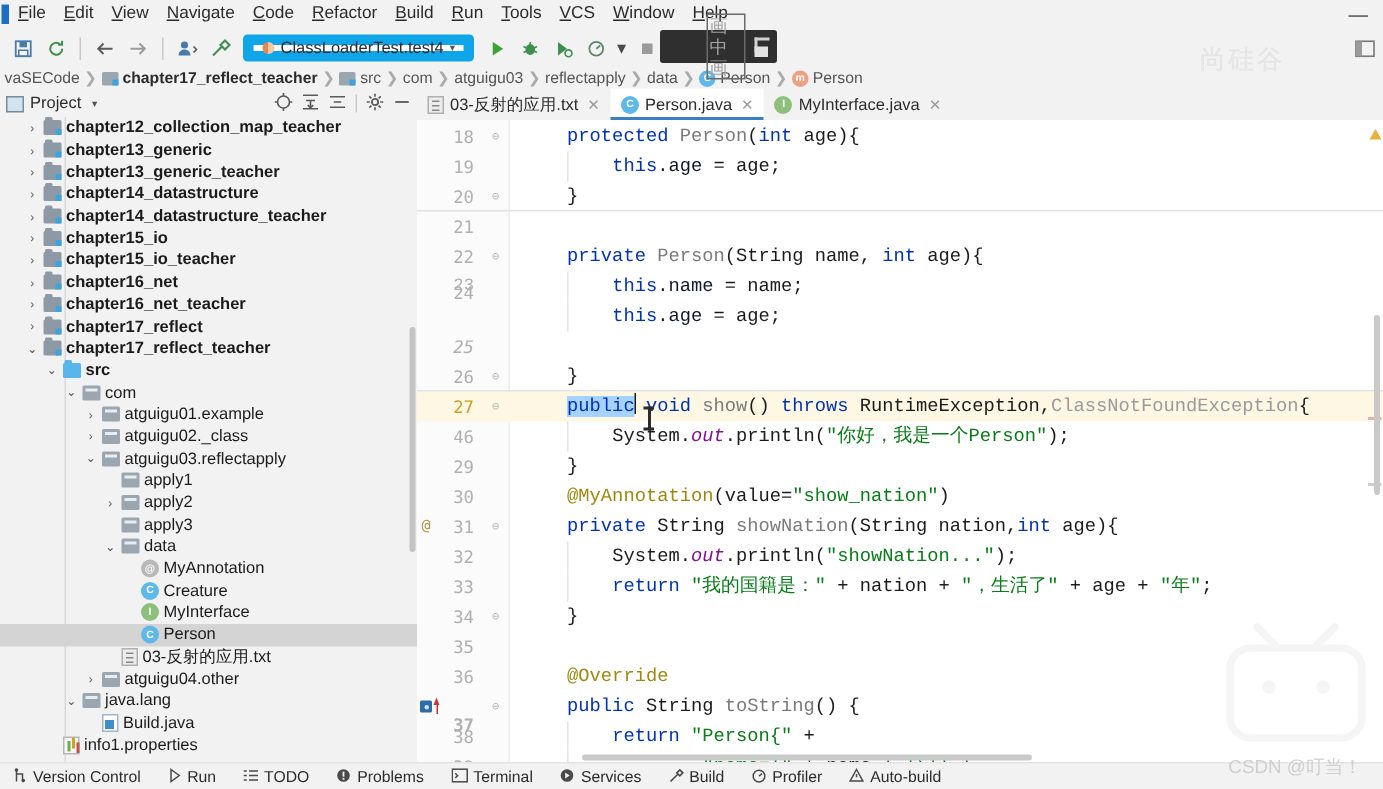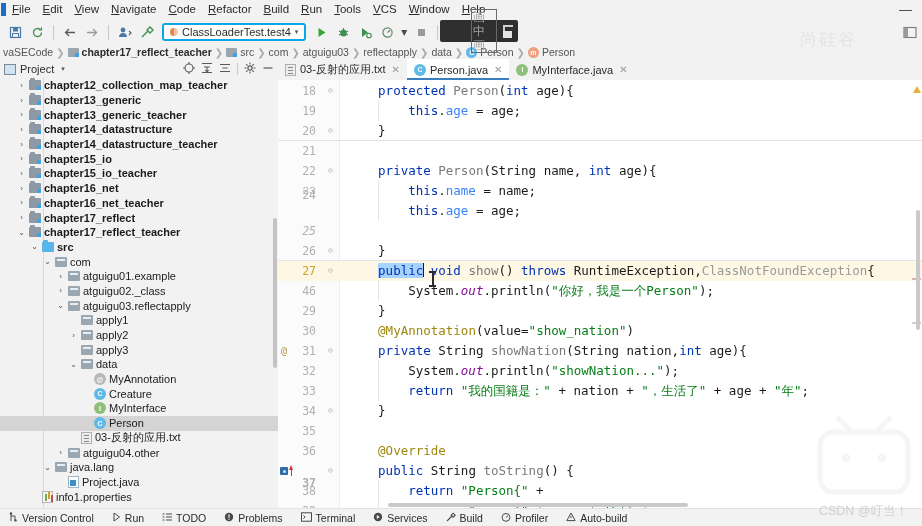--- a/index.html
+++ b/index.html
@@ -54,21 +54,21 @@
     padding-left: 5px;
   }
   .tb {
     width: 20px; height: 20px; display: flex; align-items: center;
     justify-content: center; font-size: 12px; color: #4a4a4a;
   }
   .tb svg { display: block; }
   .tb-sep { width: 1px; height: 15px; background: #c8c8c8; margin: 0 4px; }
   .runcfg {
     display: flex; align-items: center; gap: 4px;
-    background: #fff; border: 2px solid #0ea5e9; border-radius: 3px;
+    background: #fff; border: 7px solid #0ea5e9; border-radius: 3px;
     height: 18px; padding: 0 6px; font-size: 11px; color: #2b2b2b;
     margin: 0 3px;
   }
   .runcfg .dot {
     width: 8px; height: 8px; border-radius: 50%;
     background: linear-gradient(90deg,#e8854a 50%,#f3c6a8 50%);
   }
   .runcfg .cv { font-size: 7px; color: #555; }
 
   
@@ -288,35 +288,35 @@
     position: absolute; left: 9px; top: 4px; width: 0; height: 0;
     border-left: 2.5px solid transparent; border-right: 2.5px solid transparent;
     border-bottom: 5px solid #cc3333;
   }
   .ovr-mark .up::after {
     content: ''; position: absolute; left: -0.5px; top: 5px; width: 1px; height: 6px;
     background: #cc3333;
   }
   .cline {
     position: absolute; left: 0; height: 20px; line-height: 20px;
-    white-space: pre; color: #1b1b1b;
+    white-space: pre; color: #1b1b1b; font-family: Liberation Mono, monospace;
   }
   .curline-hl {
     position: absolute; left: 0; right: 0; height: 20px; background: #fdf7e4;
   }
   .indent-guide {
     position: absolute; width: 1px; background: #e4e4e4;
   }
   .fold-line {
     position: absolute; height: 1px; background: #e3e3e3;
   }
   
   .kw   { color: #0033b3; }
   .mth  { color: #7a7a7a; }
-  .fld  { color: #3b82f6; }
+  .fld  { color: #0f172a; }
   .str  { color: #067d17; }
   .anno { color: #9e880d; }
   .cls-dim { color: #9a9a9a; }
   .stat { font-style: italic; color: #871094; }
   .plain{ color: #1b1b1b; }
   .sel-kw {
     background: #a6d2ff; color: #0033b3;
   }
   .caret {
     display: inline-block; width: 1px; height: 14px; background: #1b1b1b;
@@ -713,21 +713,21 @@
         <span class="tlabel">atguigu04.other</span>
       </div>
       <div class="trow" style="padding-left: 43px;">
         <span class="arrow">⌄</span>
         <span class="ico-pkg"></span>
         <span class="tlabel">java.lang</span>
       </div>
       <div class="trow" style="padding-left: 56px;">
         <span class="arrow"></span>
         <span class="ico-javafile"></span>
-        <span class="tlabel">Project.java</span>
+        <span class="tlabel">Build.java</span>
       </div>
       <div class="trow" style="padding-left: 30px;">
         <span class="arrow"></span>
         <span class="ico-props"></span>
         <span class="tlabel">info1.properties</span>
       </div>
     </div>
 
   <div class="edtabs" id="edtabs">
       <div class="edtab">

